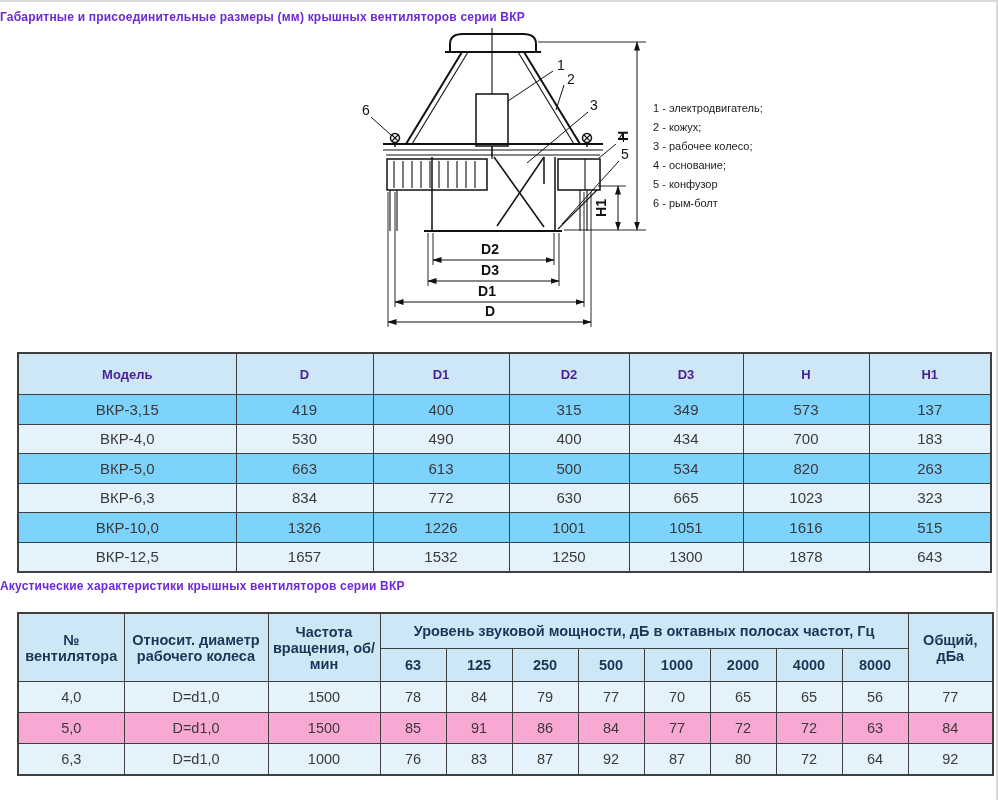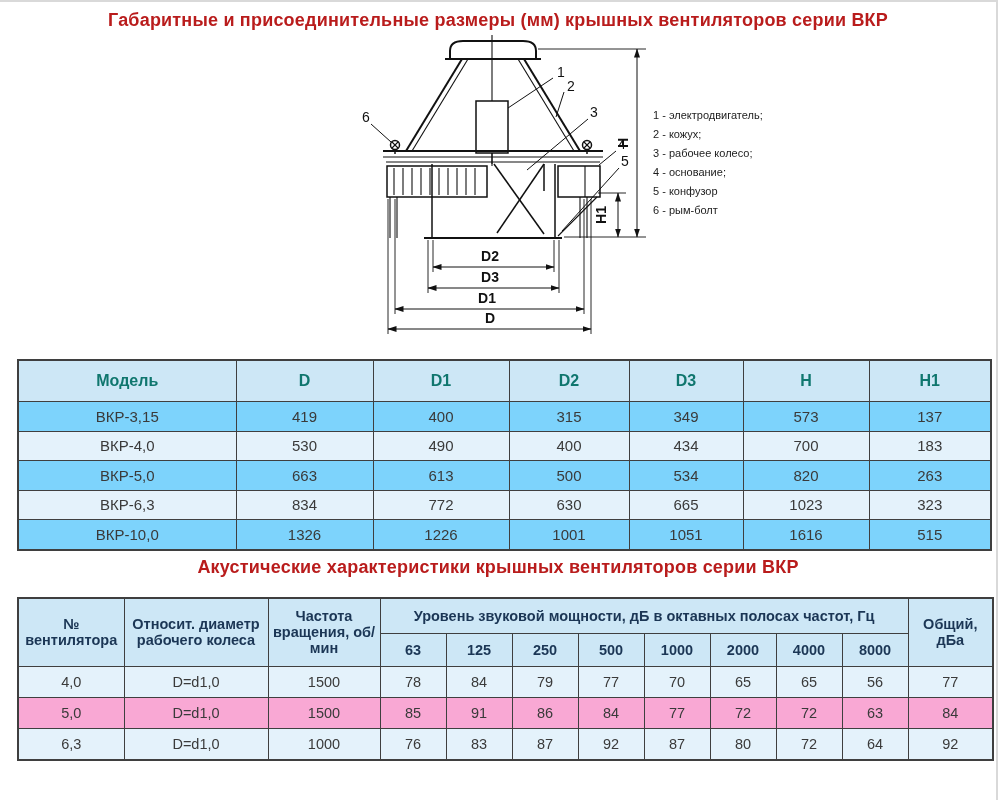--- a/index.html
+++ b/index.html
@@ -4,39 +4,39 @@
 <style>
   html,body{margin:0;padding:0;}
   body{
     width:998px;height:800px;overflow:hidden;background:#ffffff;
     font-family:"Liberation Sans", sans-serif;color:#333;
     border-top:2px solid #d9d9d9;box-sizing:border-box;position:relative;
   }
   .page{width:998px;height:798px;border-right:2px solid #d9d9d9;box-sizing:border-box;}
 
   .sec-title{
-    text-align:center;font-weight:bold;font-size:18px;color:#b91c1c;
+    font-weight:bold;font-size:12px;color:#6d28d9;
     padding-top:8px;letter-spacing:0.2px;
   }
   .title2{padding-top:0;margin-top:6px;}
 
   .diagram-area{position:relative;width:998px;height:325px;}
   .diagram-area svg{position:absolute;left:0;top:0;}
   .legend{
     position:absolute;left:653px;top:75px;font-size:11px;color:#1c1c1c;
     line-height:19px;white-space:nowrap;
   }
 
   table{border-collapse:collapse;table-layout:fixed;margin-left:17px;width:973px;
         border:2px solid #3f3f3f;}
   th,td{border:1px solid #3f3f3f;text-align:center;vertical-align:middle;overflow:hidden;}
 
   
   .t1{margin-top:3px;}
-  .t1 th{height:38px;background:#cde7f6;font-size:16px;font-weight:bold;color:#0f766e;}
+  .t1 th{height:38px;background:#cde7f6;font-size:13px;font-weight:bold;color:#4c1d95;}
   .t1 td{height:26.5px;font-size:15px;color:#3a3a3a;background:#7dd3fc;}
   .t1 tbody tr:nth-child(even) td{background:#e4f2fb;}
 
   
   .t2{margin-top:19px;}
   .t2 th{background:#cde7f6;font-size:14.5px;font-weight:bold;color:#1b3655;padding:1px 2px;}
   .t2 thead tr.r1 th{height:32px;}
   .t2 thead tr.r2 th{height:30px;}
   .t2 td{height:28px;font-size:14.5px;color:#3a3a3a;background:#f9a8d4;}
   .t2 tbody tr:nth-child(odd) td{background:#e4f2fb;}
@@ -244,20 +244,29 @@
         </tr>
         <tr>
           <td>ВКР-10,0</td>
           <td>1326</td>
           <td>1226</td>
           <td>1001</td>
           <td>1051</td>
           <td>1616</td>
           <td>515</td>
         </tr>
+        <tr>
+          <td>ВКР-12,5</td>
+          <td>1657</td>
+          <td>1532</td>
+          <td>1250</td>
+          <td>1300</td>
+          <td>1878</td>
+          <td>643</td>
+        </tr>
       </tbody>
   </table>
 
   <div class="sec-title title2">Акустические характеристики крышных вентиляторов серии ВКР</div>
 
   <table class="t2">
     <colgroup>
       <col style="width:106px">
         <col style="width:144px">
         <col style="width:112px">

